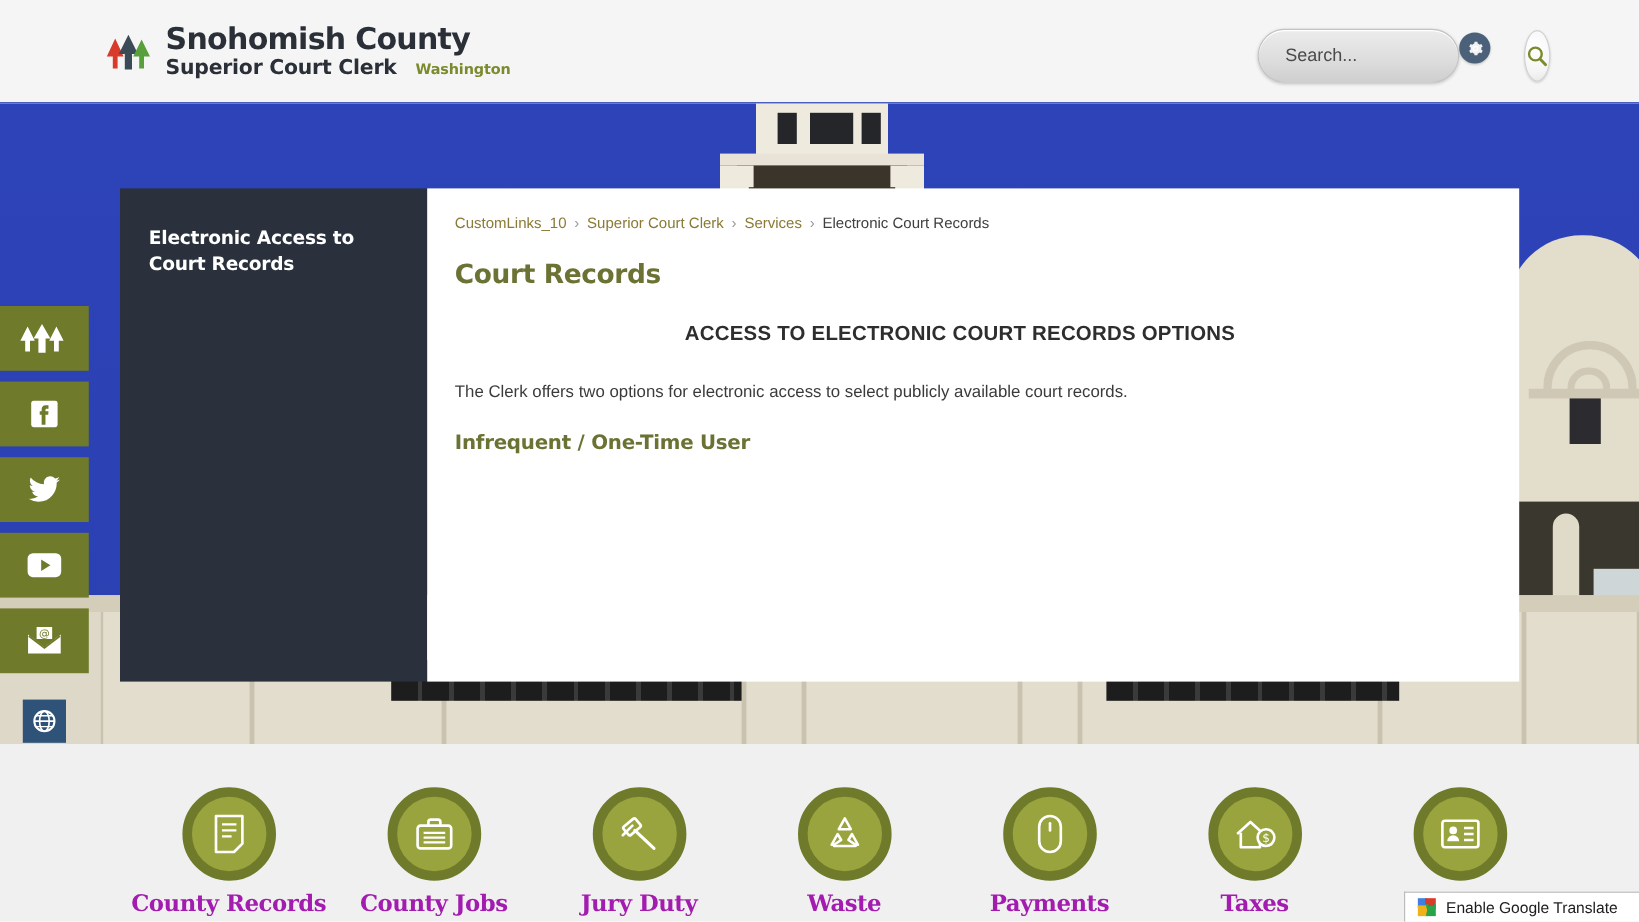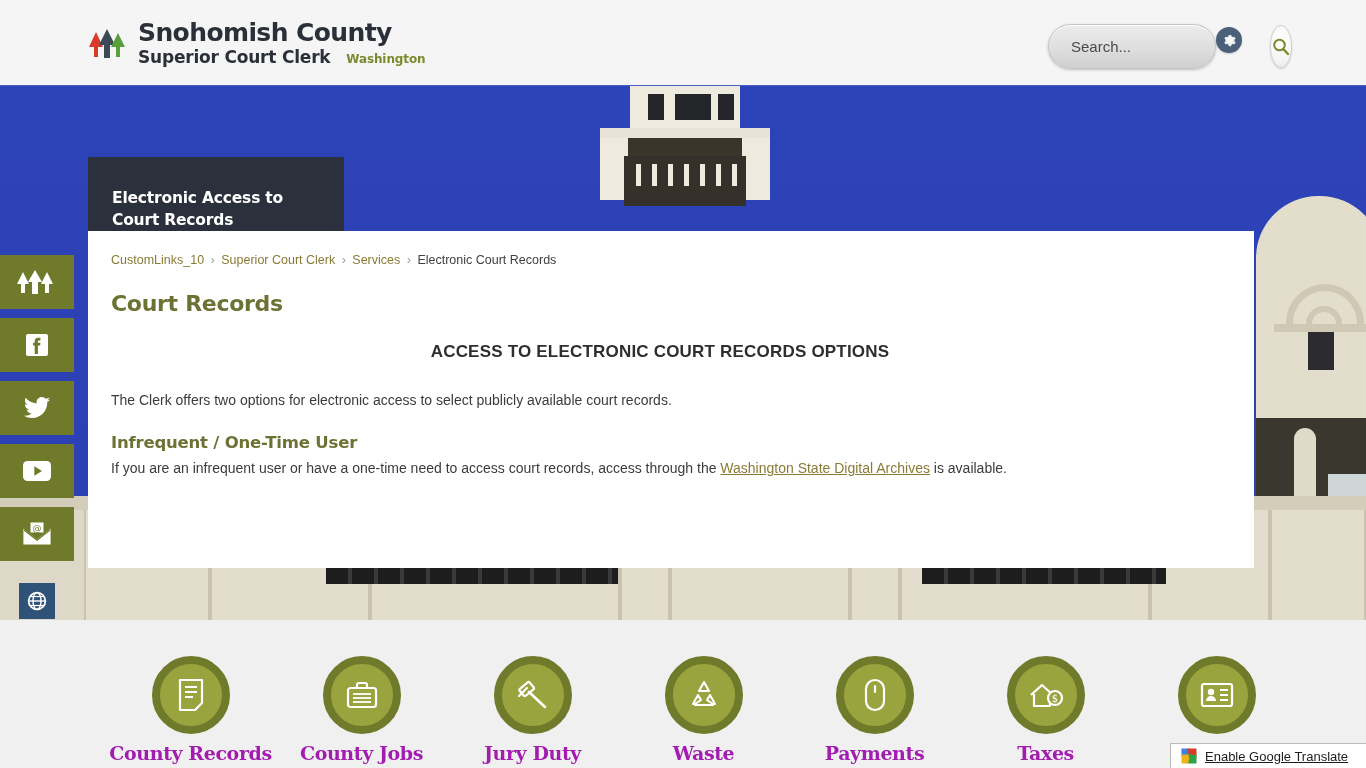--- a/index.html
+++ b/index.html
@@ -152,23 +152,23 @@
     background: transparent; height: 62px; margin-bottom:0;
     align-items: center;
   }
   .globe-inner {
     width: 36px; height: 36px; background:#2e5278;
     display:flex; align-items:center; justify-content:center;
   }
 
   
   .content-row {
-    position: absolute; left: 88px; top: 157px;
+    position: absolute; left: 100px; top: 157px;
     width: 1166px; height: 411px;
-    z-index: 15; display: flex; flex-direction: column;
+    z-index: 15; display: flex;
   }
   .side-panel {
     width: 256px; background: #2a313c;
     padding: 30px 24px 0 24px;
   }
   .side-panel h2 {
     color: #ffffff; font-size: 15.5px; font-weight: bold;
     line-height: 1.42; font-family: "DejaVu Sans", sans-serif;
     letter-spacing: -0.2px;
   }
@@ -228,21 +228,21 @@
 
   .translate-bar {
     position: absolute; right: 0; bottom: 0;
     width: 196px; height: 25px;
     background: #ffffff; border: 1px solid #bcbcbc;
     border-right: 0; border-bottom: 0;
     display: flex; align-items: center; padding-left: 10px;
     z-index: 50; cursor: pointer;
   }
   .g-icon { width: 16px; height: 16px; margin-right: 8px; flex: none; }
-  .translate-label { font-size: 13px; color: #1d1d1d; text-decoration: underline; }
+  .translate-label { font-size: 13px; color: #1d1d1d; }
   .hdr-divider { position:absolute; left:0; top:85px; width:1366px; height:1px; background:#4a5ec0; }
 </style>
 </head>
 <body>
 
 <div class="hero">
   <div class="hero-bldg-center">
     <div class="bc-body"></div>
     <div class="bc-win" style="left:108px;"></div>
     <div class="bc-win" style="left:135px;width:36px;"></div>
@@ -397,23 +397,20 @@
       <span class="current">Electronic Court Records</span>
     </div>
 
     <div class="page-title">Court Records</div>
 
     <div class="center-head">ACCESS TO ELECTRONIC COURT RECORDS OPTIONS</div>
 
     <div class="body-text">The Clerk offers two options for electronic access to select publicly available court records.</div>
 
     <div class="sub-head">Infrequent / One-Time User</div>
-    <div class="sub-body">
-      <span>If you are an infrequent user or have a one-time need to access court records, access through the </span><a>Washington State Digital Archives</a><span> is available.</span>
-    </div>
 
 
   </div>
 </div>
 
 <div class="quick">
 
   <div class="quick-item">
     <div class="quick-circle">
       <svg width="30" height="34" viewBox="0 0 30 34">

